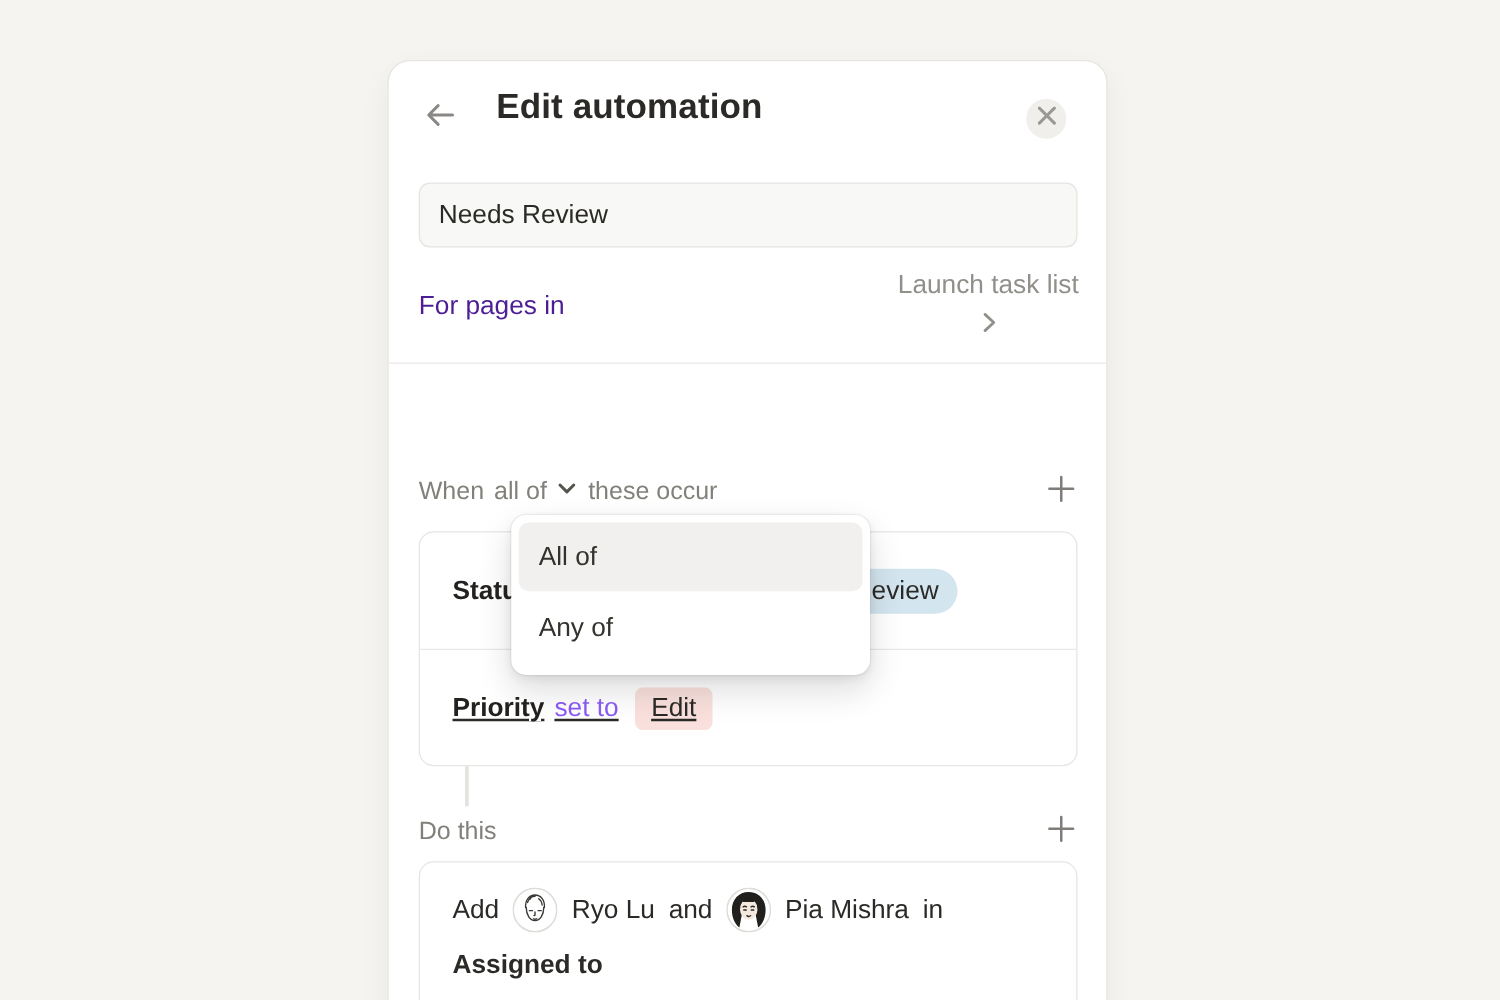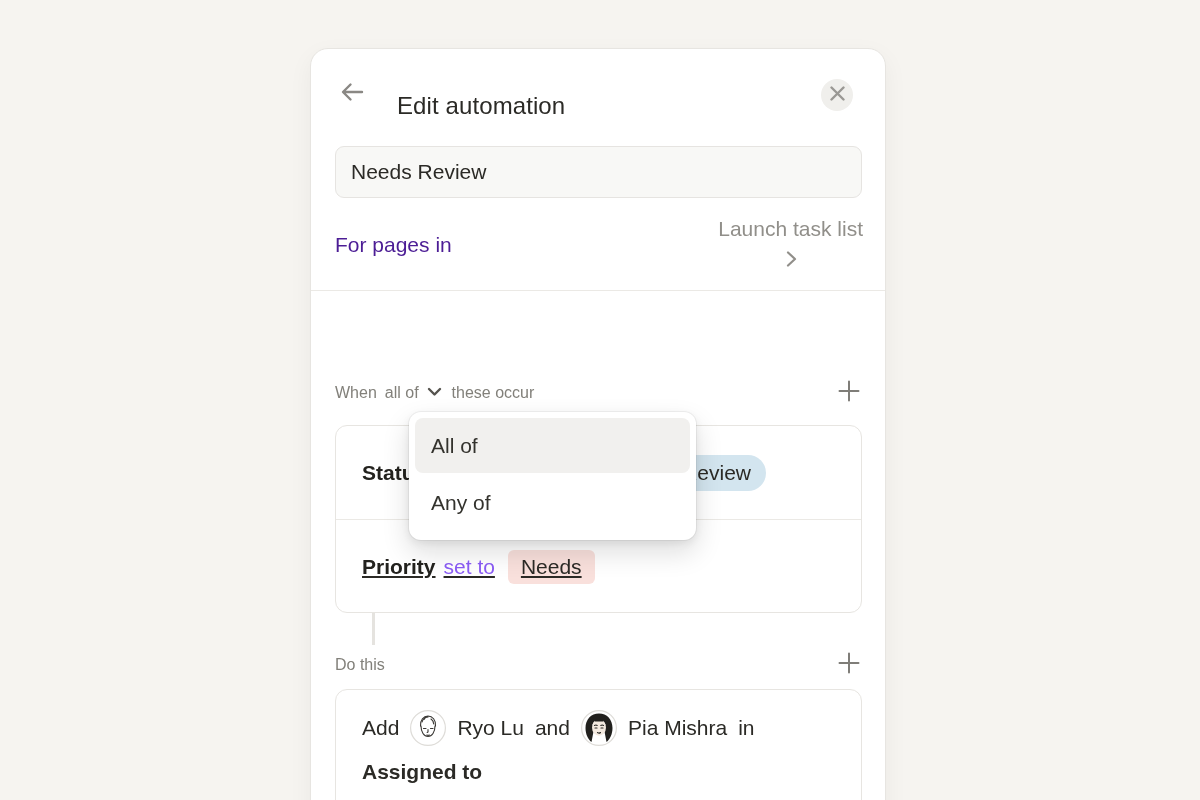--- a/index.html
+++ b/index.html
@@ -11,21 +11,21 @@
   html,body{width:1200px;height:800px;overflow:hidden;}
   body{background:var(--page-bg);font-family:"Liberation Sans",sans-serif;color:var(--text);position:relative;}
 
   .card{position:absolute;left:310px;top:48px;width:576px;height:790px;background:var(--card-bg);
         border:1px solid var(--border);border-radius:18px;
         box-shadow:0 8px 24px rgba(0,0,0,.05);}
 
   
   .hdr{position:absolute;left:0;top:0;width:100%;height:92px;}
   .back-btn{position:absolute;left:26px;top:30px;width:30px;height:30px;display:flex;align-items:center;justify-content:center;cursor:pointer;}
-  .ttl{position:absolute;left:86px;top:43px;font-size:24px;font-weight:400;letter-spacing:.1px;}
+  .ttl{position:absolute;left:86px;top:20px;font-size:28px;font-weight:700;letter-spacing:.1px;}
   .close-btn{position:absolute;right:32px;top:30px;width:32px;height:32px;border-radius:50%;background:#f0efec;
              display:flex;align-items:center;justify-content:center;cursor:pointer;}
 
   
   .name-input{position:absolute;left:24px;top:97px;width:527px;height:52px;background:var(--input-bg);
               border:1px solid #e6e4e1;border-radius:9px;padding:0 15px;font-size:21px;color:var(--text);
               font-family:"Liberation Sans",sans-serif;outline:none;}
 
   
   .scope{position:absolute;left:24px;top:175px;width:528px;height:42px;display:flex;align-items:center;
@@ -36,21 +36,21 @@
   .divider{position:absolute;left:0;top:241px;width:100%;height:1px;background:var(--line);}
 
   
   .toggle-row{position:absolute;left:24px;top:267px;height:34px;display:flex;align-items:center;gap:12px;}
   .toggle{width:61px;height:34px;border-radius:17px;background:var(--accent);position:relative;cursor:pointer;}
   .knob{position:absolute;right:3px;top:3px;width:28px;height:28px;border-radius:50%;background:#fff;}
   .toggle-label{font-size:21px;font-weight:700;color:#1f1e1a;letter-spacing:.1px;}
 
   
   .sec-row{position:absolute;left:24px;width:528px;height:32px;display:flex;align-items:center;justify-content:space-between;}
-  .sec-left{display:flex;align-items:center;gap:8px;font-size:16px;color:var(--gray);}
+  .sec-left{display:flex;align-items:center;gap:8px;font-size:20px;color:var(--gray);}
   .op-trigger{display:flex;align-items:center;gap:6px;cursor:pointer;}
   .plus-btn{width:28px;height:28px;display:flex;align-items:center;justify-content:center;cursor:pointer;}
 
   
   .cond-card{position:absolute;left:24px;top:376px;width:527px;height:188px;border:1px solid var(--border);border-radius:12px;background:#fff;}
   .cond-row{display:flex;align-items:center;padding:0 26px;font-size:21px;cursor:pointer;}
   .cond-row.r1{height:94px;border-bottom:1px solid var(--line);}
   .cond-row.r2{height:93px;text-decoration:underline;}
   .prop{font-weight:700;margin-right:8px;color:#23221e;}
   .verb{color:#8b5cf6;}
@@ -142,21 +142,21 @@
 
   <div class="cond-card">
     <div class="cond-row r1">
       <span class="prop">Status</span>
       <span class="verb">set to</span>
       <span class="pill pill-blue">Needs Review</span>
     </div>
     <div class="cond-row r2">
       <span class="prop">Priority</span>
       <span class="verb">set to</span>
-      <span class="pill pill-red">Needs</span>
+      <span class="pill pill-red">Edit</span>
     </div>
   </div>
 
   <div class="connector"></div>
 
   <div class="sec-row do-row">
     <div class="sec-left">
       <span>Do this</span>
     </div>
     <div class="plus-btn">

